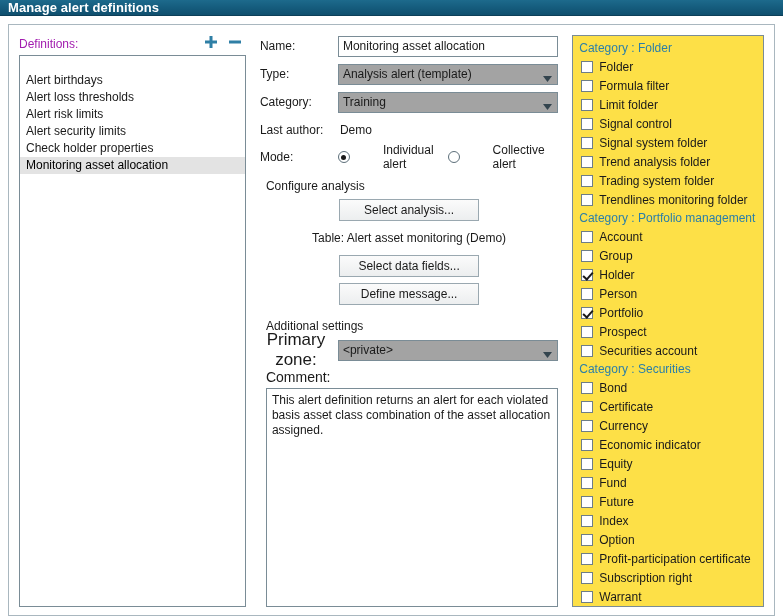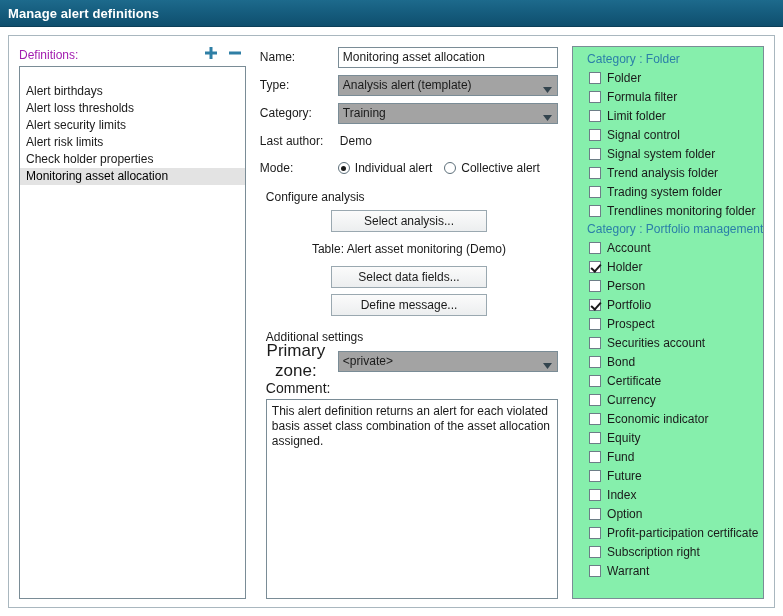--- a/index.html
+++ b/index.html
@@ -175,20 +175,21 @@
     display: flex;
     align-items: center;
     height: 20px;
     margin-bottom: 8px;
   }
   .radio-wrap {
     display: flex;
     align-items: center;
     margin-right: 12px;
     font-size: 12px;
+    gap: 28px;
   }
   .radio {
     width: 12px;
     height: 12px;
     border-radius: 50%;
     border: 1px solid #5d6f7a;
     background: #fff;
     margin-right: 5px;
     position: relative;
     box-sizing: border-box;
@@ -204,21 +205,21 @@
     border-radius: 50%;
     background: #1a1a1a;
   }
   .section-title {
     font-size: 12px;
     color: #1a1a1a;
     margin: 4px 0 6px 6px;
   }
   .btn {
     display: block;
-    width: 156px;
+    width: 140px;
     height: 22px;
     line-height: 20px;
     text-align: center;
     border: 1px solid #9aa8b0;
     background: linear-gradient(to bottom, #fbfbfb 0%, #eceeef 100%);
     font-family: "Liberation Sans", sans-serif;
     font-size: 12px;
     color: #1a1a1a;
     box-sizing: border-box;
     margin: 0 auto 6px auto;
@@ -261,23 +262,23 @@
     outline: none;
     line-height: 15px;
     margin-left: 6px;
   }
 
   
   .right-col {
     width: 196px;
     margin-left: 14px;
     border: 1px solid #7a8c96;
-    background: #86efac;
-    box-sizing: border-box;
-    padding: 3px 0 0 8px;
+    background: #fde047;
+    box-sizing: border-box;
+    padding: 3px 0 0 0;
     overflow: hidden;
   }
   .cat-header {
     color: #2b7fa8;
     font-size: 12px;
     padding: 2px 0 2px 6px;
     white-space: nowrap;
   }
   .cat-header .cat-name {
     color: #2b7fa8;
@@ -337,22 +338,22 @@
             <span class="icon-btn minus-icon">
               <svg width="14" height="14" viewBox="0 0 14 14">
                 <rect x="1" y="5.5" width="12" height="3" fill="#2f7fa5"></rect>
               </svg>
             </span>
           </span>
         </div>
         <div class="listbox">
           <div class="list-item">Alert birthdays</div>
           <div class="list-item">Alert loss thresholds</div>
+          <div class="list-item">Alert risk limits</div>
           <div class="list-item">Alert security limits</div>
-          <div class="list-item">Alert risk limits</div>
           <div class="list-item">Check holder properties</div>
           <div class="list-item selected">Monitoring asset allocation</div>
         </div>
       </div>
 
       <div class="mid-col">
 
         <div class="field-row">
           <span class="field-label">Name:</span>
           <input class="text-input" type="text" value="Monitoring asset allocation" style="">
@@ -463,40 +464,47 @@
           </div>
 
         <div class="cat-header">
           <span>Category : </span><span class="cat-name">Portfolio management</span>
         </div>
         <div class="check-item">
             <span class="checkbox"></span>
             <span>Account</span>
           </div>
         <div class="check-item">
+            <span class="checkbox"></span>
+            <span>Group</span>
+          </div>
+        <div class="check-item">
             <span class="checkbox checked"></span>
             <span>Holder</span>
           </div>
         <div class="check-item">
             <span class="checkbox"></span>
             <span>Person</span>
           </div>
         <div class="check-item">
             <span class="checkbox checked"></span>
             <span>Portfolio</span>
           </div>
         <div class="check-item">
             <span class="checkbox"></span>
             <span>Prospect</span>
           </div>
         <div class="check-item">
             <span class="checkbox"></span>
             <span>Securities account</span>
           </div>
 
+        <div class="cat-header">
+          <span>Category : </span><span class="cat-name">Securities</span>
+        </div>
         <div class="check-item">
             <span class="checkbox"></span>
             <span>Bond</span>
           </div>
         <div class="check-item">
             <span class="checkbox"></span>
             <span>Certificate</span>
           </div>
         <div class="check-item">
             <span class="checkbox"></span>

